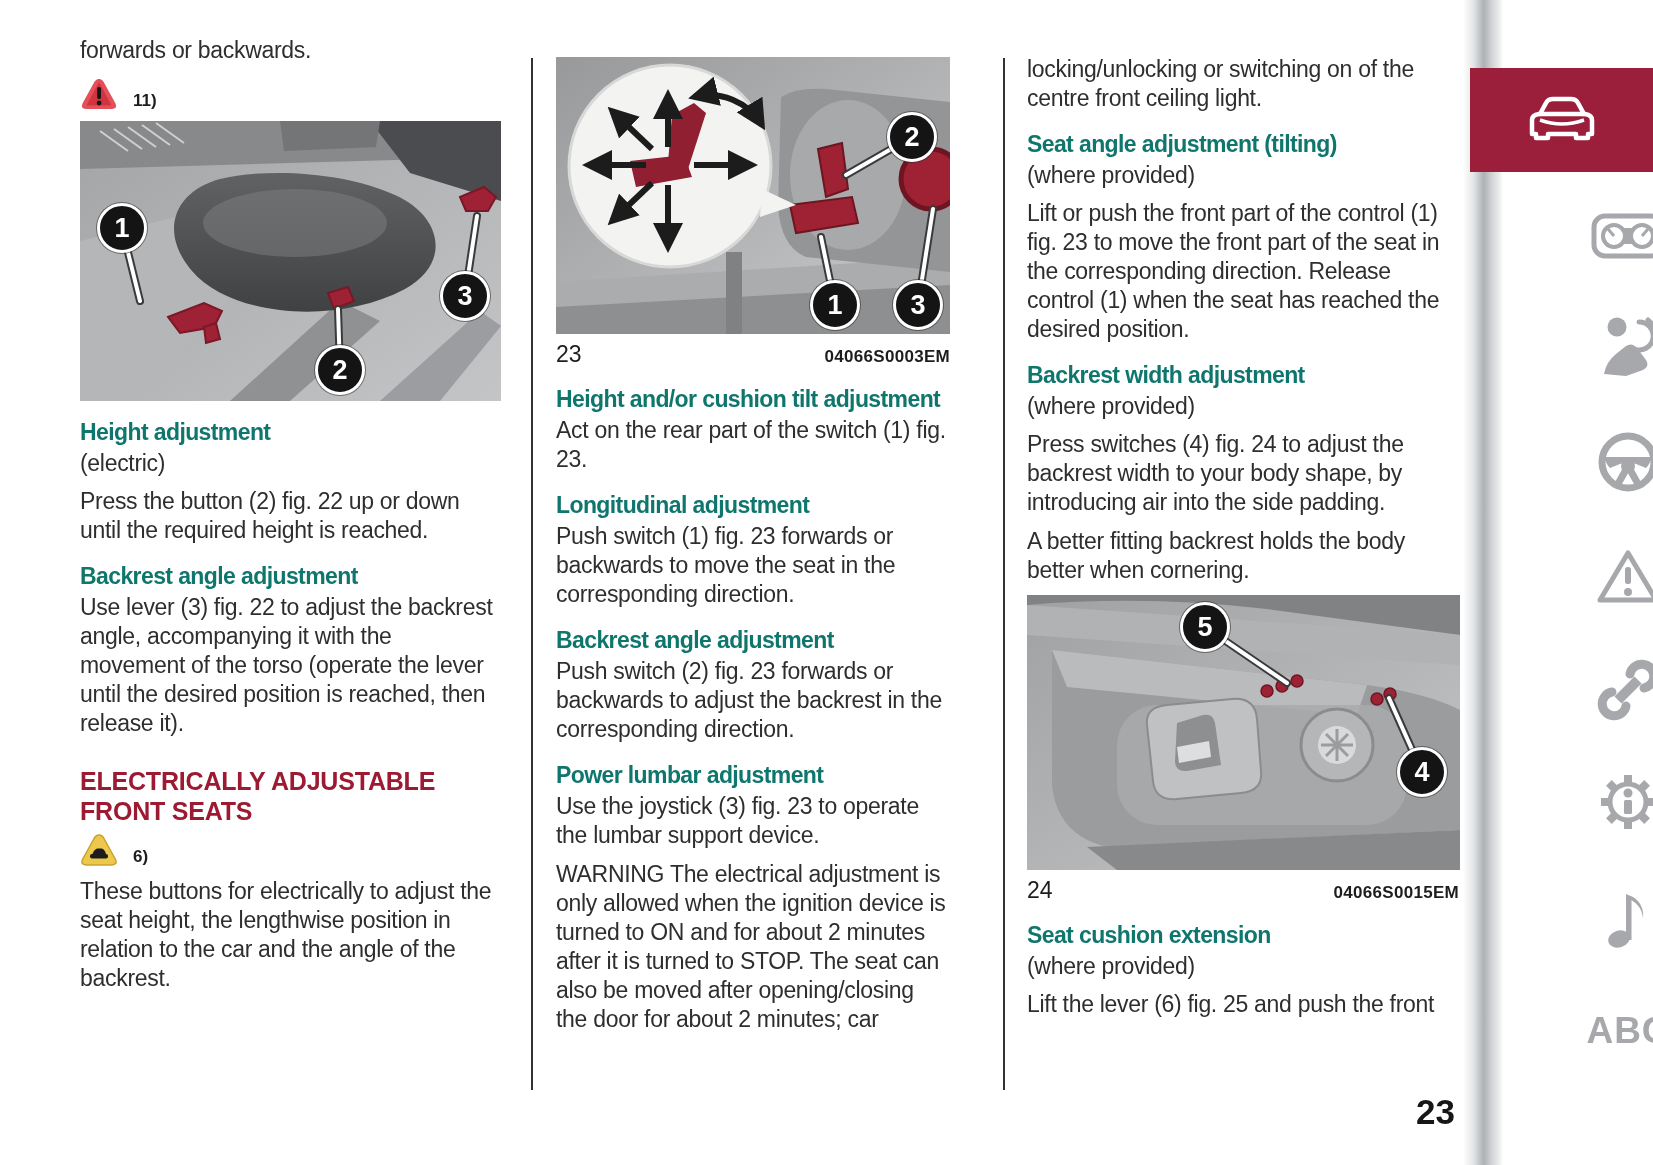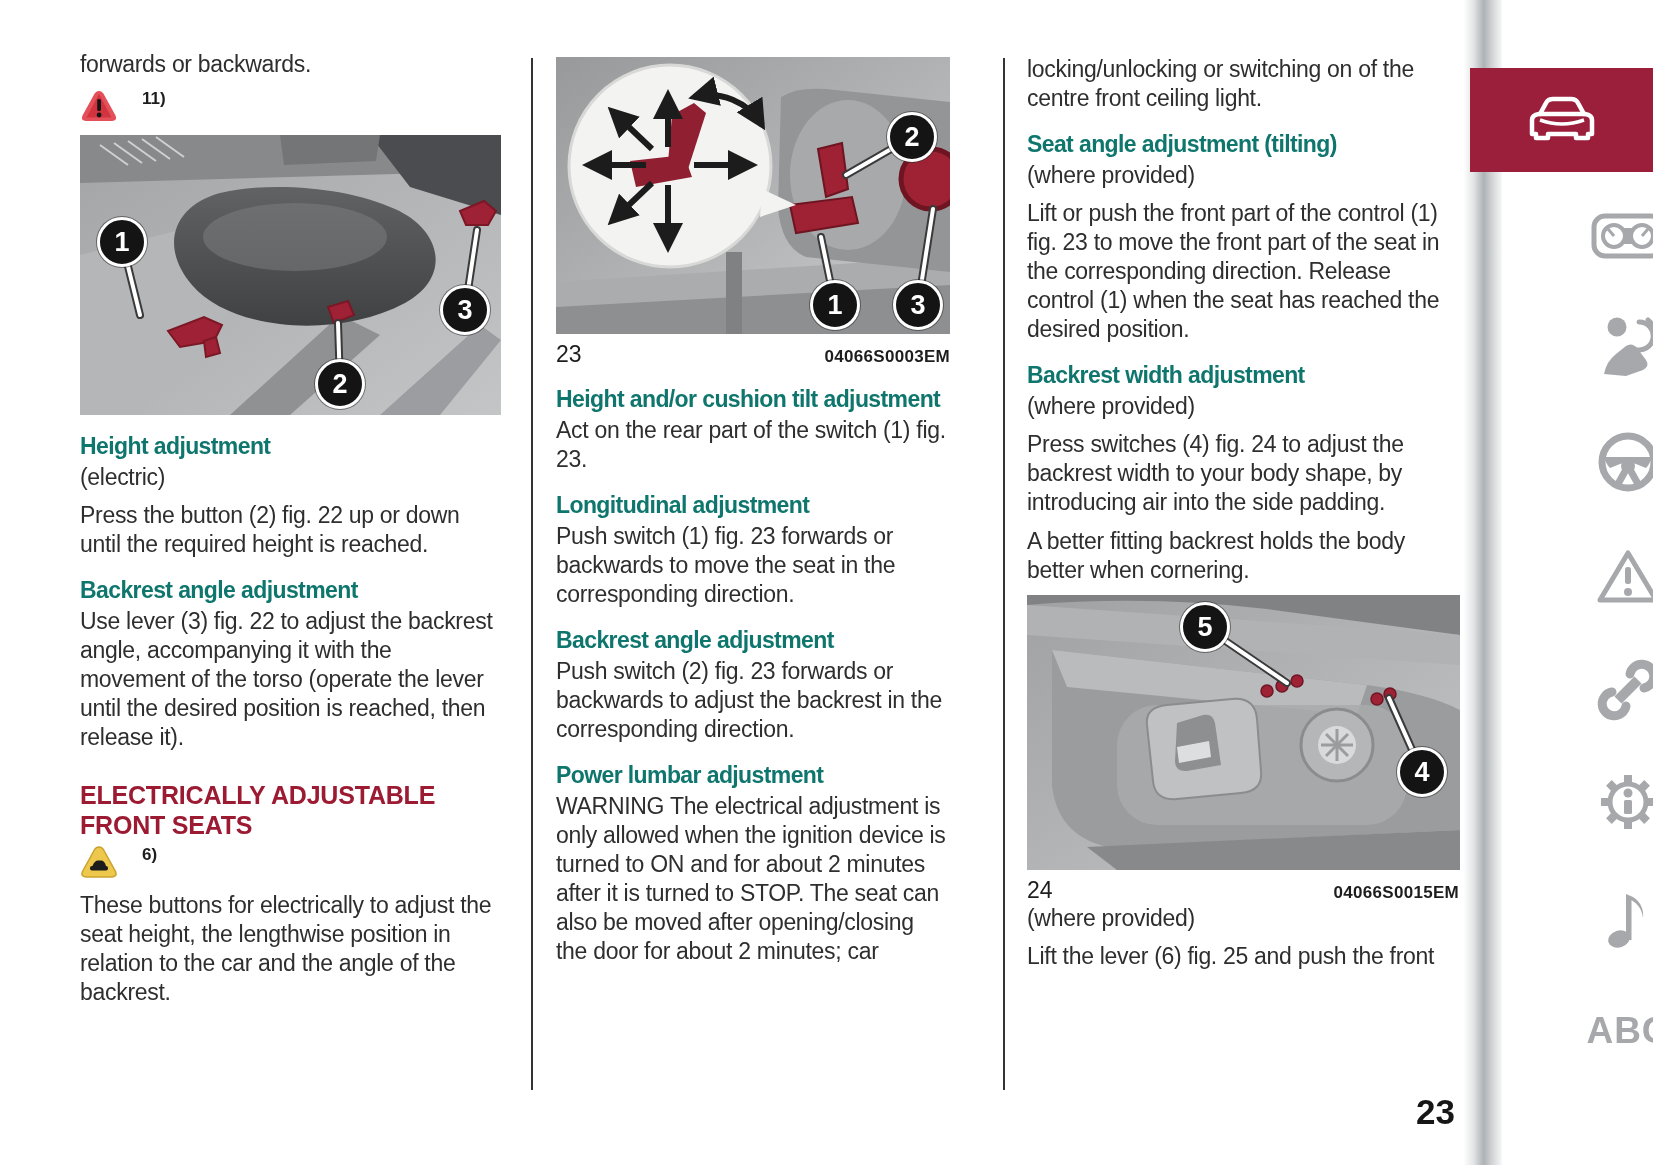--- a/index.html
+++ b/index.html
@@ -2,33 +2,33 @@
 <html><head>
 <meta charset="utf-8">
 <style>
   html,body{margin:0;padding:0;}
   body{
     width:1653px;height:1165px;position:relative;overflow:hidden;
     background:#ffffff;color:#2e2e2e;
     font-family:"Liberation Sans", sans-serif;
   }
   .col{position:absolute;}
-  #col-left{left:80px;top:50px;width:421px;}
+  #col-left{left:80px;top:36px;width:421px;}
   #col-mid{left:556px;top:55px;width:394px;}
   #col-right{left:1027px;top:55px;width:432px;}
   .vdiv{position:absolute;width:2px;background:#333;top:58px;height:1032px;}
   #div1{left:531px;}
   #div2{left:1003px;}
   p.body{font-size:23px;line-height:29px;letter-spacing:-0.3px;margin:0 0 10px;}
   p.sub{margin:0 0 9px;}
   h3.sec{font-size:23px;line-height:28px;font-weight:bold;color:#0f766e;
          letter-spacing:-0.6px;margin:17px 0 3px;}
   .h2big{font-size:25px;line-height:30px;font-weight:bold;color:#9c1b33;
          letter-spacing:-0.2px;margin:28px 0 4px;}
-  .warn-row{display:flex;align-items:flex-start;gap:24px;margin:5px 0 10px;height:36px;}
+  .warn-row{display:flex;align-items:flex-end;gap:15px;margin:5px 0 10px;height:36px;}
   .warn-ref{font-size:17px;font-weight:bold;color:#1d1d1d;}
   .fig-wrap{position:relative;margin-top:2px;}
   .fig-svg{display:block;}
   .fig-caption{display:flex;justify-content:space-between;align-items:baseline;margin:7px 0 0;}
   .fig-num{font-size:23px;color:#1d1d1d;}
   .fig-code{font-size:17px;font-weight:bold;letter-spacing:0.3px;color:#1d1d1d;}
   .callout{position:absolute;width:44px;height:44px;border-radius:50%;
            background:#141414;border:3px solid #fff;box-shadow:0 0 0 1px rgba(40,40,40,.55);
            color:#fff;font-weight:bold;font-size:27px;display:flex;align-items:center;
            justify-content:center;line-height:1;}
@@ -190,20 +190,21 @@
       <span class="fig-code">04066S0003EM</span>
     </div>
 
     <h3 class="sec">Height and/or cushion tilt adjustment</h3>
     <p class="body">Act on the rear part of the switch (1) fig. 23.</p>
     <h3 class="sec">Longitudinal adjustment</h3>
     <p class="body">Push switch (1) fig. 23 forwards or backwards to move the seat in the corresponding direction.</p>
     <h3 class="sec">Backrest angle adjustment</h3>
     <p class="body">Push switch (2) fig. 23 forwards or backwards to adjust the backrest in the corresponding direction.</p>
     <h3 class="sec">Power lumbar adjustment</h3>
+    <p class="body">Use the joystick (3) fig. 23 to operate the lumbar support device.</p>
     <p class="body">WARNING The electrical adjustment is only allowed when the ignition device is turned to ON and for about 2 minutes after it is turned to STOP. The seat can also be moved after opening/closing the door for about 2 minutes; car</p>
   </div>
 
   <div class="vdiv" id="div2"></div>
 
   <div class="col" id="col-right">
     <p class="body">locking/unlocking or switching on of the centre front ceiling light.</p>
 
     <h3 class="sec">Seat angle adjustment (tilting)</h3>
     <p class="body sub">(where provided)</p>
@@ -257,20 +258,21 @@
         </g>
       </svg>
       <div class="callout" style="left:153px;top:7px">5</div>
       <div class="callout" style="left:370px;top:152px">4</div>
     </div>
     <div class="fig-caption">
       <span class="fig-num">24</span>
       <span class="fig-code">04066S0015EM</span>
     </div>
 
+    <h3 class="sec">Seat cushion extension</h3>
     <p class="body sub">(where provided)</p>
     <p class="body">Lift the lever (6) fig. 25 and push the front</p>
   </div>
 
   <div id="page-edge"></div>
 
   <div id="active-tab">
     <svg width="72" height="52" viewBox="0 0 72 52">
       <path d="M14 20 L20 9 Q22 5 27 5 H45 Q50 5 52 9 L58 20" fill="none" stroke="#fff" stroke-width="4.5" stroke-linecap="round"></path>
       <path d="M10 44 V40 H6 V26 Q6 21 13 20 H59 Q66 21 66 26 V40 H62 V44 H50 V40 H22 V44 Z" fill="none" stroke="#fff" stroke-width="4.5" stroke-linejoin="round"></path>

